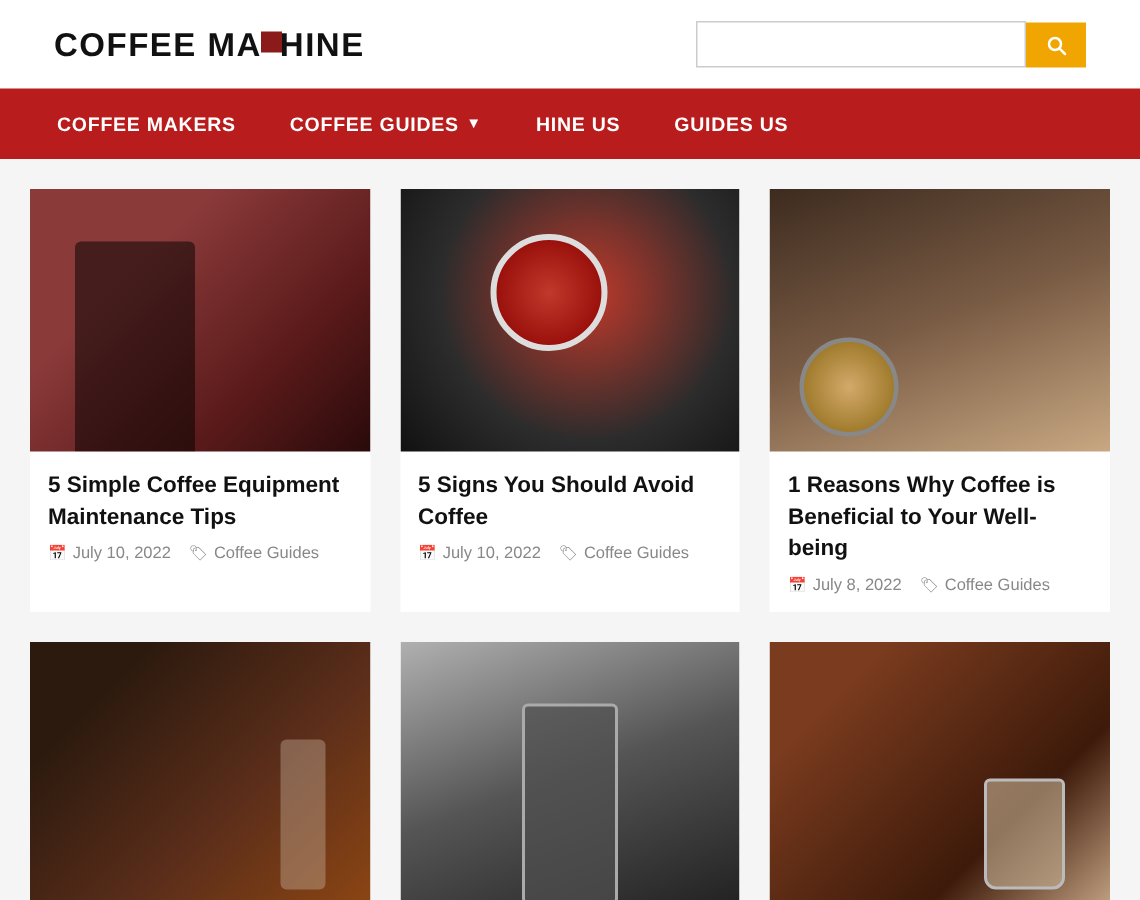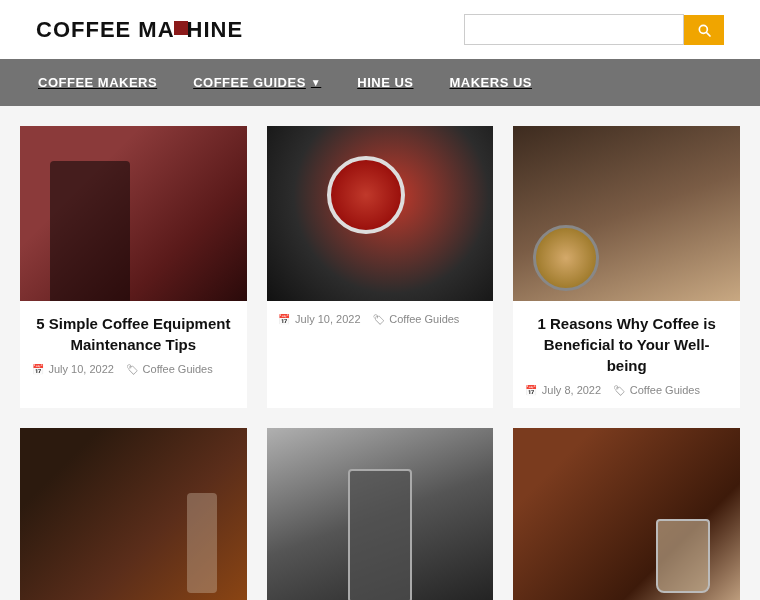--- a/index.html
+++ b/index.html
@@ -45,25 +45,24 @@
       border: none;
       padding: 7px 12px;
       cursor: pointer;
       display: flex;
       align-items: center;
     }
     .search-btn svg { fill: #fff; width: 16px; height: 16px; }
 
     
     .navbar {
-      background: #737373;
+      background: #b91c1c;
       display: flex;
       align-items: flex-start;
       padding: 0 20px;
-      text-decoration: underline;
     }
     .navbar a {
       color: #fff;
       text-decoration: none;
       font-size: 13px;
       font-weight: 600;
       padding: 16px 18px;
       display: inline-flex;
       align-items: center;
       letter-spacing: 0.5px;
@@ -149,21 +148,21 @@
     .img6::before {
       content: '';
       position: absolute;
       bottom: 10px; right: 30px;
       width: 50px; height: 70px;
       background: rgba(200,180,150,0.6);
       border-radius: 4px 4px 8px 8px;
       border: 2px solid #bbb;
     }
 
-    .card-body { padding: 12px; text-align: center; }
+    .card-body { padding: 12px; }
     .card-title {
       font-size: 15px;
       font-weight: 700;
       color: #111;
       line-height: 1.4;
       margin-bottom: 8px;
     }
     .card-meta {
       display: flex;
       align-items: center;
@@ -188,21 +187,21 @@
         <path d="M21 21l-4.35-4.35M17 11A6 6 0 1 1 5 11a6 6 0 0 1 12 0z" stroke="#fff" stroke-width="2.5" fill="none" stroke-linecap="round"></path>
       </svg>
     </button>
   </div>
 </div>
 
 <nav class="navbar">
   <a href="#">COFFEE MAKERS</a>
   <a href="#">COFFEE GUIDES <span class="arrow">▼</span></a>
   <a href="#">HINE US</a>
-  <a href="#">MAKERS US</a>
+  <a href="#">GUIDES US</a>
 </nav>
 
 <div class="grid" id="card-grid">
 <div class="card">
     <div class="img-placeholder img1"></div>
     <div class="card-body">
       <div class="card-title">5 Simple Coffee Equipment Maintenance Tips</div>
       <div class="card-meta">
         <span>
           <span class="meta-icon">📅</span>
@@ -211,20 +210,21 @@
         <span>
           <span class="meta-icon">🏷</span>
           Coffee Guides
         </span>
       </div>
     </div>
   </div>
     <div class="card">
     <div class="img-placeholder img2"></div>
     <div class="card-body">
+      <div class="card-title">5 Signs You Should Avoid Coffee</div>
       <div class="card-meta">
         <span>
           <span class="meta-icon">📅</span>
           July 10, 2022
         </span>
         <span>
           <span class="meta-icon">🏷</span>
           Coffee Guides
         </span>
       </div>

